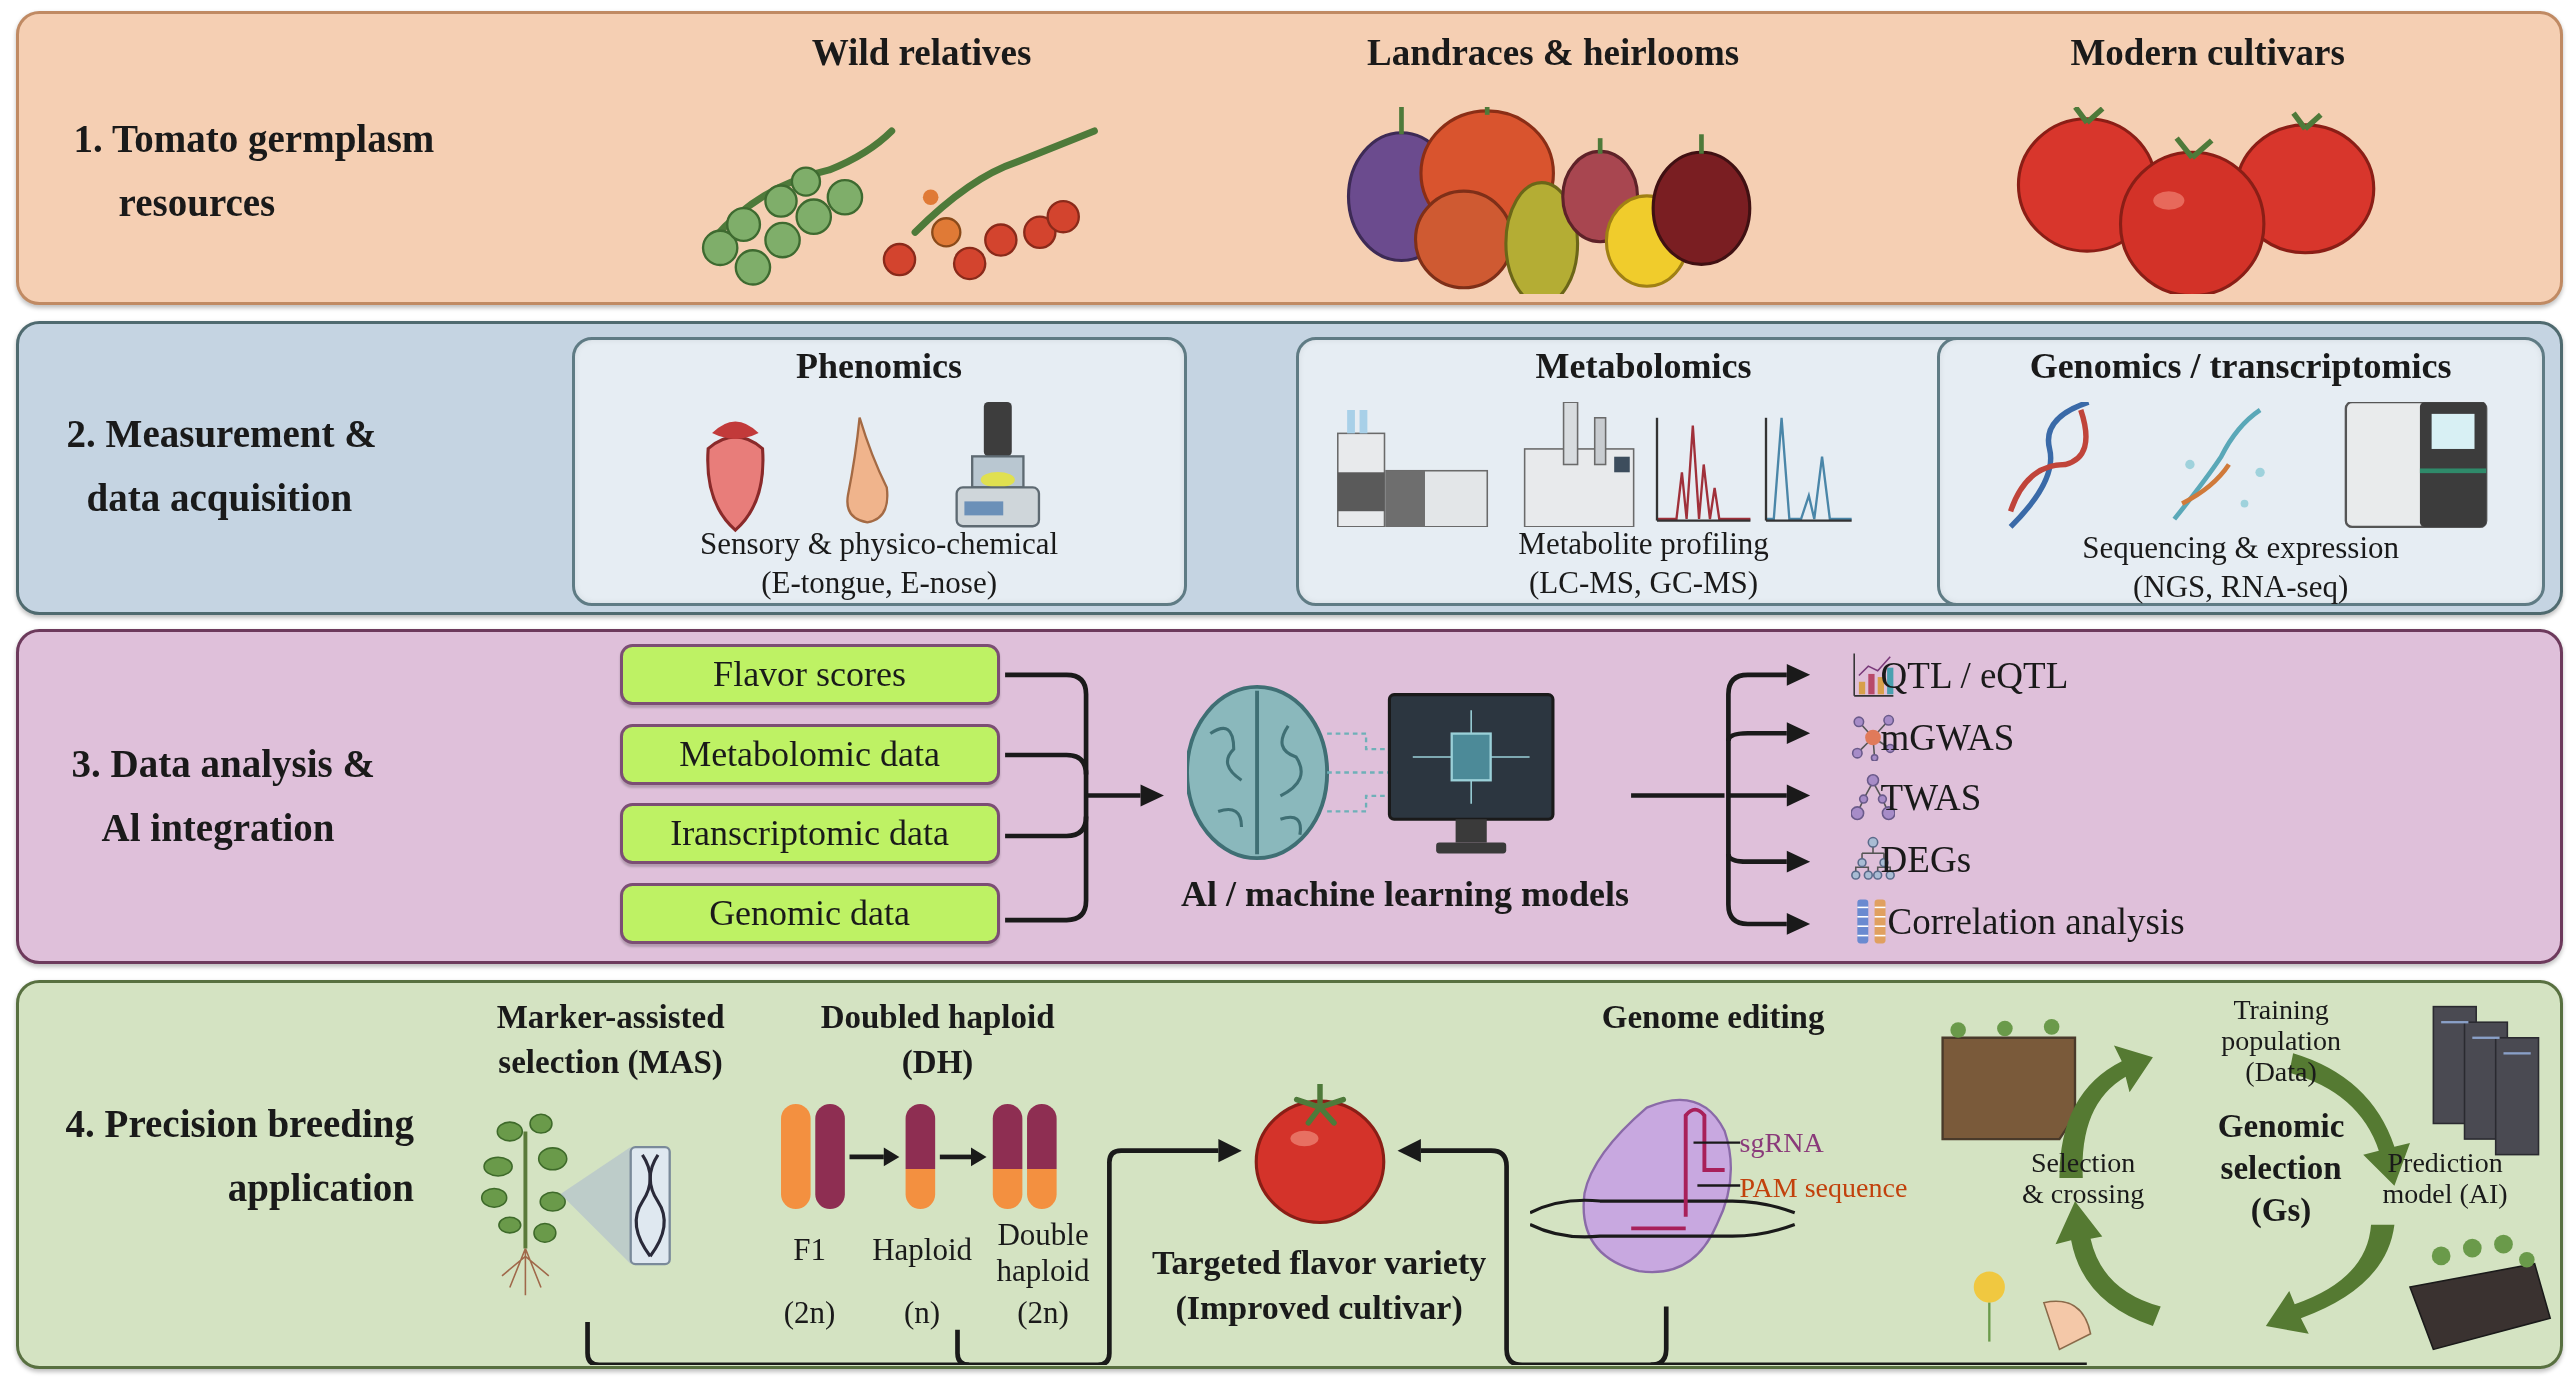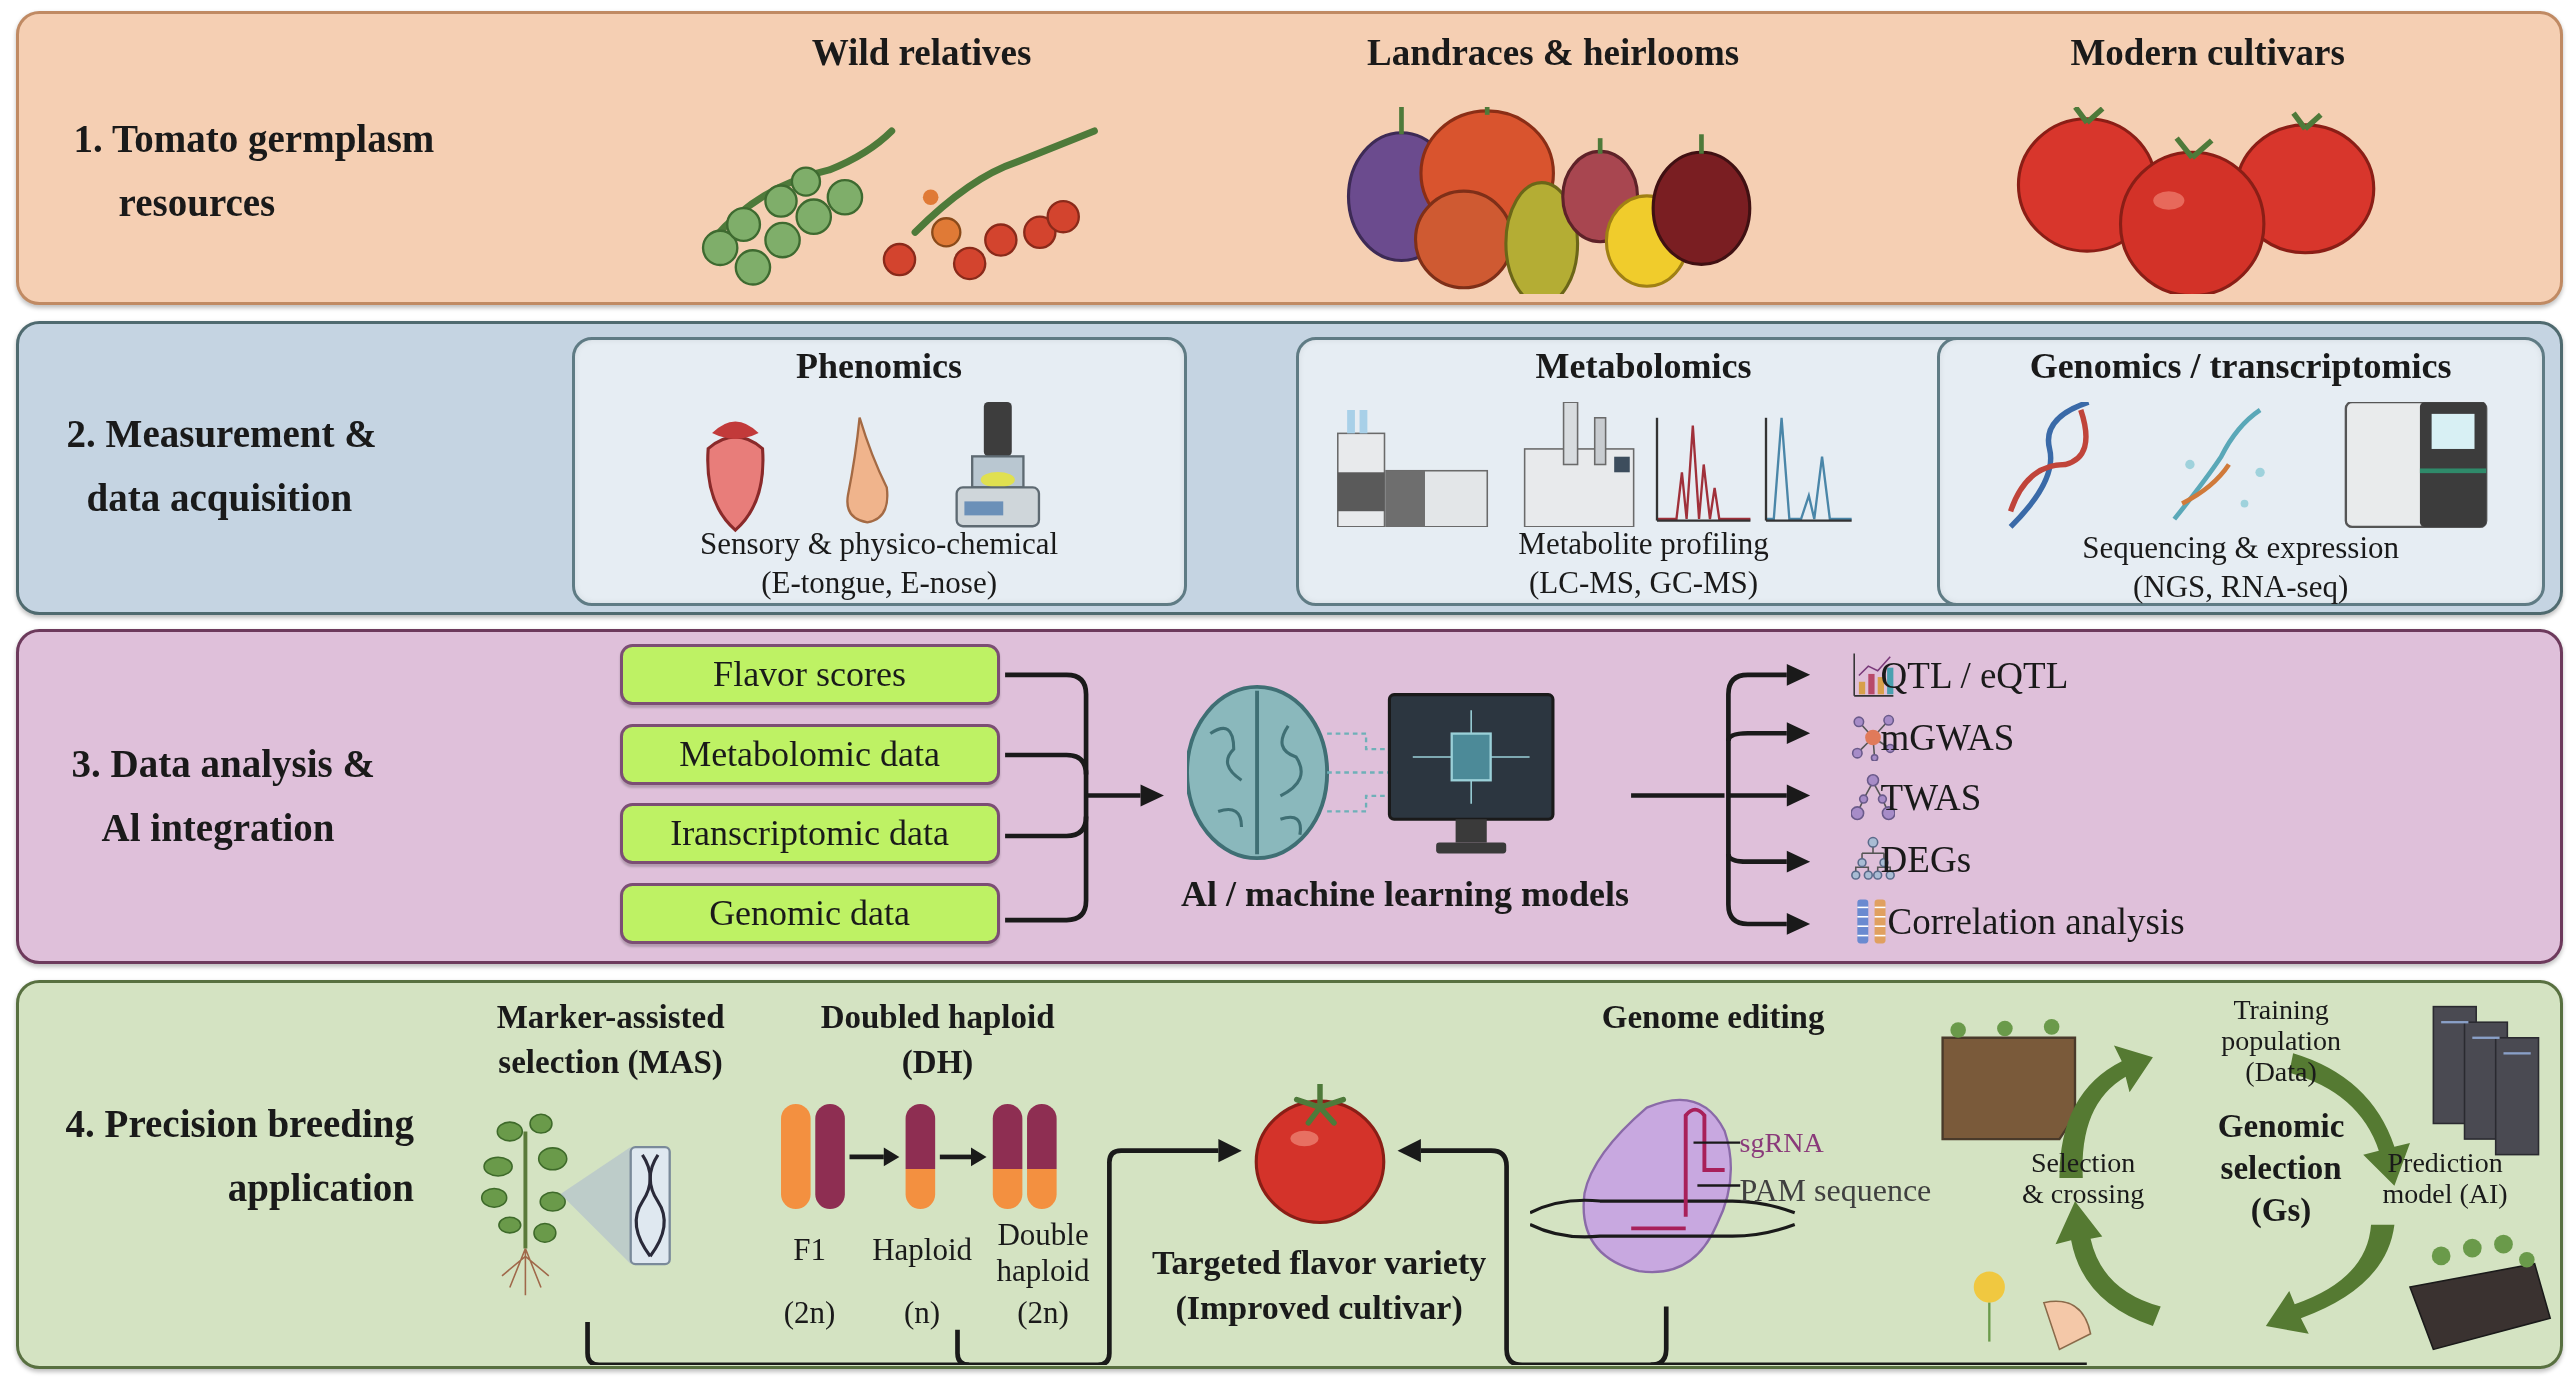--- a/index.html
+++ b/index.html
@@ -436,21 +436,21 @@
     <g stroke="#a8205a" stroke-width="5" fill="none">
         <path d="M200 170 V40 Q212 25 224 40 V110 H250"></path>
         <line x1="130" y1="185" x2="200" y2="185"></line>
       </g>
     <g stroke="#1a1a1a" stroke-width="3">
         <line x1="210" y1="75" x2="270" y2="75"></line>
         <line x1="215" y1="130" x2="270" y2="130"></line>
       </g>
   </svg>
   <div class="abs" style="left:1721px; top:144px; font-size:28px; color:#8a3a7a;">sgRNA</div>
-  <div class="abs" style="left:1721px; top:189px; font-size:32px; color:#404040;">PAM sequence</div>
+  <div class="abs" style="left:1721px; top:189px; font-size:28px; color:#c2410c;">PAM sequence</div>
 
   <svg class="abs" style="left:1908px; top:7.8px;" width="631" height="374" viewBox="0 0 810 480">
     <g>
         <polygon points="20,60 190,60 190,160 170,190 20,190" fill="#7a5a3a" stroke="#4a3a2a" stroke-width="3"></polygon>
         <g fill="#6a9a4a">
           <circle cx="40" cy="50" r="10"></circle>
           <circle cx="100" cy="48" r="10"></circle>
           <circle cx="160" cy="46" r="10"></circle>
         </g>
       </g>

